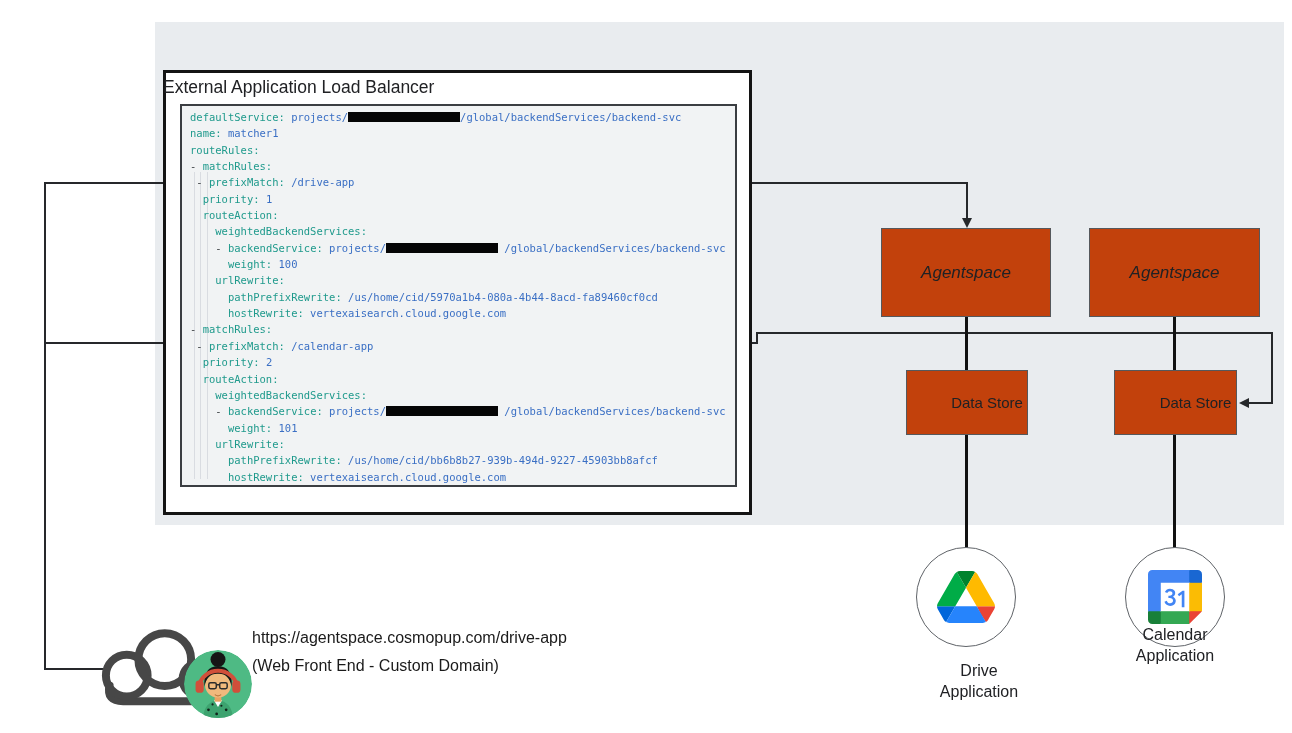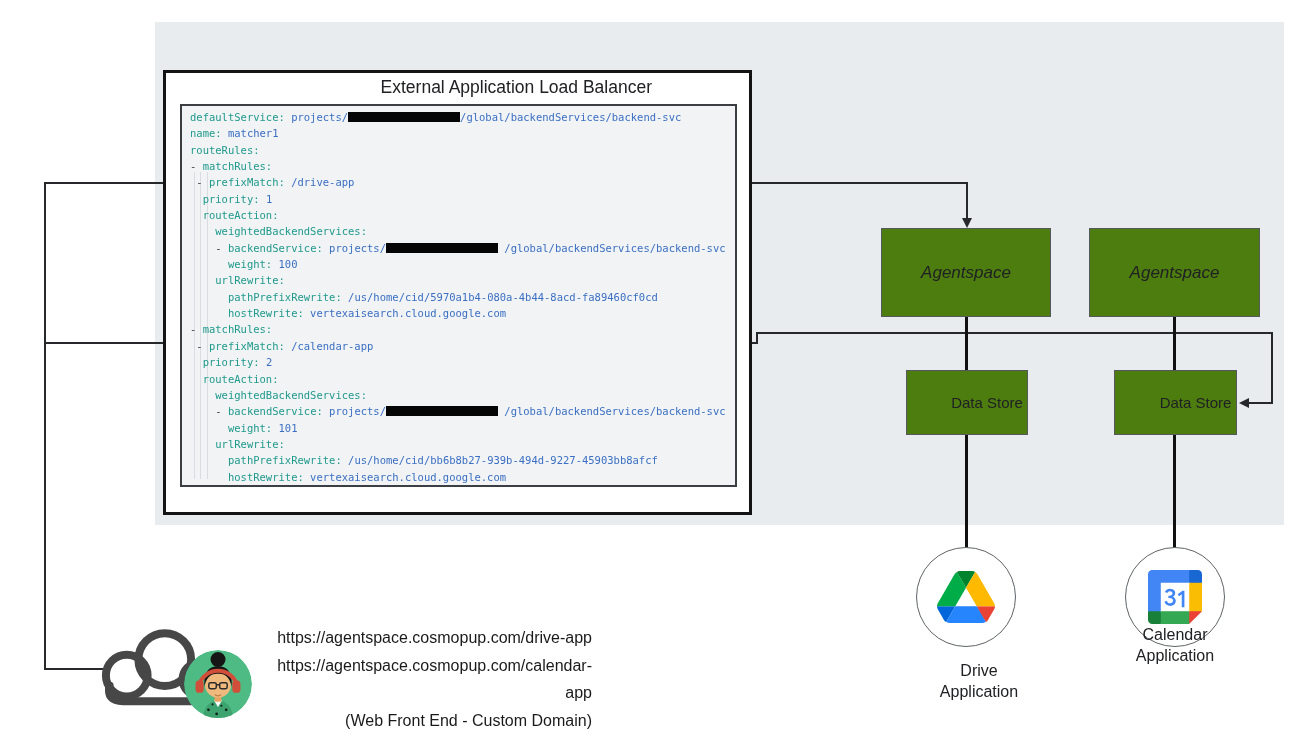--- a/index.html
+++ b/index.html
@@ -6,53 +6,53 @@
   html,body { background:#fff; }
   body { font-family: "Liberation Sans", sans-serif; }
   .canvas { position:relative; width:1292px; height:733px; background:#fff; overflow:hidden; }
 
   
   .gcp-panel { position:absolute; left:155px; top:22px; width:1129px; height:503px; background:#e9ecef; }
   .gcp-label { position:absolute; left:172px; top:31px; font-size:15.5px; color:#5f6368; letter-spacing:.2px; }
 
   
   .lb-box { position:absolute; left:163px; top:70px; width:589px; height:445px; background:#fff; border:3px solid #141414; }
-  .lb-title { position:absolute; left:163px; top:77px; width:489px; text-align:right; font-size:17.5px; color:#202124; }
+  .lb-title { position:absolute; left:163px; top:77px; width:489px; text-align:left; font-size:17.5px; color:#202124; }
 
   
   .code-box { position:absolute; left:180px; top:104px; width:557px; height:383px; background:#f1f3f4; border:2px solid #3b3e42; overflow:hidden; }
   .code-pre { position:absolute; left:8px; top:3px; font-family:"DejaVu Sans Mono", monospace; font-size:10.5px; line-height:16.35px; white-space:pre; }
   .code-line { white-space:pre; }
   .tok-k { color:#1f9a8c; }
   .tok-v { color:#3a6fc4; }
   .tok-d { color:#3c4043; }
   .tok-t { color:#3c4043; }
   .tok-r { display:inline-block; width:112px; height:10px; background:#050505; vertical-align:baseline; transform:translateY(1px); }
   .indent-guide { position:absolute; width:1px; background:#d9dce1; top:66px; bottom:6px; }
 
   
   .edge { position:absolute; background:#26282b; }
   .edge-thick { position:absolute; background:#111; }
   .ah-right { position:absolute; width:0; height:0; border-top:5.5px solid transparent; border-bottom:5.5px solid transparent; border-left:10px solid #26282b; }
   .ah-left  { position:absolute; width:0; height:0; border-top:5.5px solid transparent; border-bottom:5.5px solid transparent; border-right:10px solid #26282b; }
   .ah-down  { position:absolute; width:0; height:0; border-left:5.5px solid transparent; border-right:5.5px solid transparent; border-top:10px solid #26282b; }
 
   
-  .node { position:absolute; background:#4d7c0f; border:1.5px solid #55585c; display:flex; align-items:center; justify-content:center; color:#202124; }
+  .node { position:absolute; background:#c2410c; border:1.5px solid #55585c; display:flex; align-items:center; justify-content:center; color:#202124; }
   .agentspace { font-size:17px; font-style:italic; }
   .datastore { font-size:15px;padding-left:40px; }
 
   
   .app-circle { position:absolute; width:100px; height:100px; border-radius:50%; background:#fff; border:1.5px solid #5f6368; display:flex; align-items:center; justify-content:center; }
   .app-label { position:absolute; width:150px; text-align:center; font-size:16px; line-height:21px; color:#202124; }
 
   
   .cloud-svg { position:absolute; left:80px; top:624px; }
   .avatar-svg { position:absolute; left:184px; top:650px; }
-  .fe-text { position:absolute; left:252px; top:624px; width:340px; text-align:right; font-size:16px; line-height:27.5px; color:#1a1a1a; }
+  .fe-text { position:absolute; left:252px; top:624px; width:340px; text-align:left; font-size:16px; line-height:27.5px; color:#1a1a1a; }
 </style>
 </head>
 <body>
 
 <div class="canvas">
 
   <div class="gcp-panel"></div>
 
   <div class="edge" style="left:44px; top:183px; width:2px; height:486px;"></div>
   <div class="edge" style="left:44px; top:182px; width:152px; height:2px;"></div>
@@ -162,17 +162,16 @@
       <rect x="17" y="45" width="12" height="18" rx="5" fill="#d14f3a"></rect>
       <rect x="71" y="45" width="12" height="18" rx="5" fill="#d14f3a"></rect>
       <rect x="36.5" y="48" width="11" height="9" rx="2.5" fill="none" stroke="#2b2b2b" stroke-width="2.2"></rect>
       <rect x="52.5" y="48" width="11" height="9" rx="2.5" fill="none" stroke="#2b2b2b" stroke-width="2.2"></rect>
       <line x1="47.5" y1="51" x2="52.5" y2="51" stroke="#2b2b2b" stroke-width="2.2"></line>
       <path d="M46 66 Q50 69 54 66" fill="none" stroke="#b5743a" stroke-width="1.8" stroke-linecap="round"></path>
     </g>
   </svg>
   <div class="fe-text">
     <div>https://agentspace.cosmopup.com/drive-app</div>
-    <div>https://agentspace.cosmopup.com/calendar-app</div>
     <div>(Web Front End - Custom Domain)</div>
   </div>
 
 </div>
 
 </body></html>

